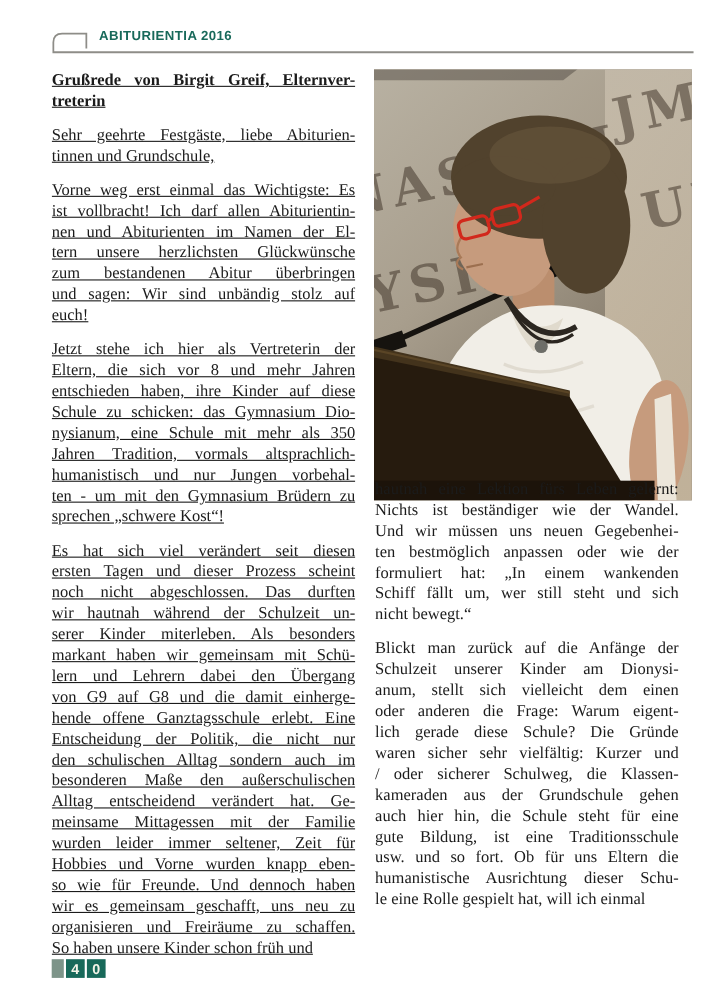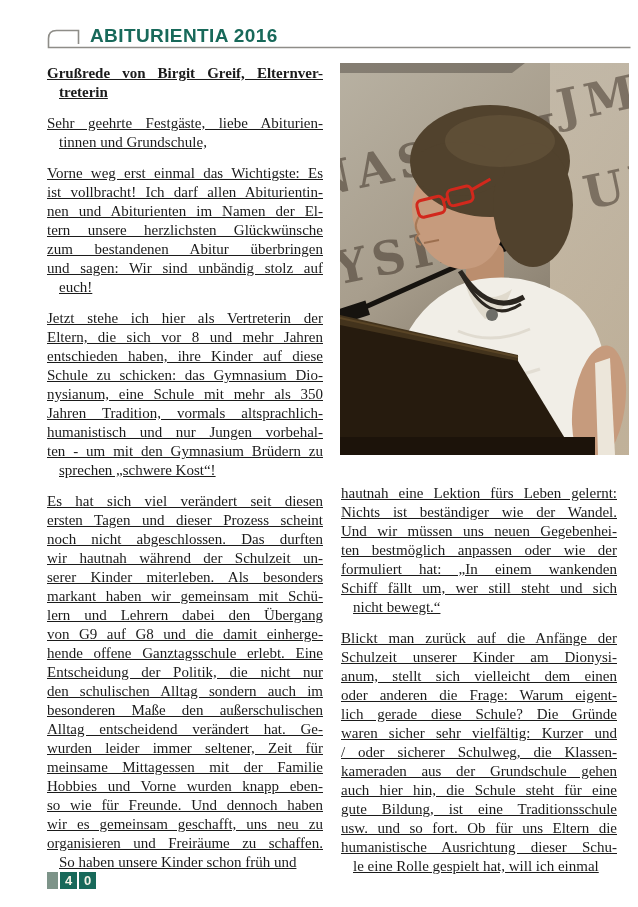--- a/index.html
+++ b/index.html
@@ -1,29 +1,29 @@
 <!DOCTYPE html>
 <html><head>
 <meta charset="utf-8">
 <style>
   html,body{margin:0;padding:0;background:#ffffff;}
   .page{position:relative;width:638px;height:907px;background:#ffffff;overflow:hidden;
         font-family:"Liberation Serif",serif;}
   
   .hdr-svg{position:absolute;left:0;top:0;}
   .page-title{position:absolute;left:90px;top:25px;font-family:"Liberation Sans",sans-serif;
-        font-weight:bold;font-size:19px;letter-spacing:0.4px;color:#18695a;white-space:nowrap;}
+        font-weight:bold;font-size:12px;letter-spacing:0.4px;color:#18695a;white-space:nowrap;}
   
   .col{position:absolute;width:276px;font-size:15px;line-height:19px;color:#1b1b1b;}
   .col-left{left:47px;top:64px;text-decoration:underline;}
-  .col-right{left:341px;top:484px;text-decoration:underline;}
+  .col-right{left:341px;top:436px;}
   .para{margin:0 0 12px 0;}
   .para.bold{font-weight:bold;}
   .tline{text-align:justify;text-align-last:justify;height:19px;overflow:hidden;}
-  .tline.tlast{text-align-last:left;margin-left:12px;}
+  .tline.tlast{text-align-last:left;}
   
   .photo{position:absolute;left:340px;top:63px;width:289px;height:392px;overflow:hidden;
          background:#aaa294;}
   
   .footer{position:absolute;left:47px;top:872px;display:flex;gap:2px;}
   .pgspacer{width:11px;height:17px;background:#7d9489;}
   .pgbox{width:17px;height:17px;background:#18695a;color:#f4f4e8;
          font-family:"Liberation Sans",sans-serif;font-weight:bold;font-size:13px;
          line-height:17px;text-align:center;}
 </style>
@@ -73,22 +73,22 @@
         <div class="tline">wir hautnah während der Schulzeit un-</div>
         <div class="tline">serer Kinder miterleben. Als besonders</div>
         <div class="tline">markant haben wir gemeinsam mit Schü-</div>
         <div class="tline">lern und Lehrern dabei den Übergang</div>
         <div class="tline">von G9 auf G8 und die damit einherge-</div>
         <div class="tline">hende offene Ganztagsschule erlebt. Eine</div>
         <div class="tline">Entscheidung der Politik, die nicht nur</div>
         <div class="tline">den schulischen Alltag sondern auch im</div>
         <div class="tline">besonderen Maße den außerschulischen</div>
         <div class="tline">Alltag entscheidend verändert hat. Ge-</div>
+        <div class="tline">meinsame Mittagessen mit der Familie</div>
         <div class="tline">wurden leider immer seltener, Zeit für</div>
-        <div class="tline">meinsame Mittagessen mit der Familie</div>
         <div class="tline">Hobbies und Vorne wurden knapp eben-</div>
         <div class="tline">so wie für Freunde. Und dennoch haben</div>
         <div class="tline">wir es gemeinsam geschafft, uns neu zu</div>
         <div class="tline">organisieren und Freiräume zu schaffen.</div>
         <div class="tline tlast">So haben unsere Kinder schon früh und</div>
       </div>
     </div>
 
   <div class="photo">
     <svg width="289" height="392" viewBox="0 0 289 392">

